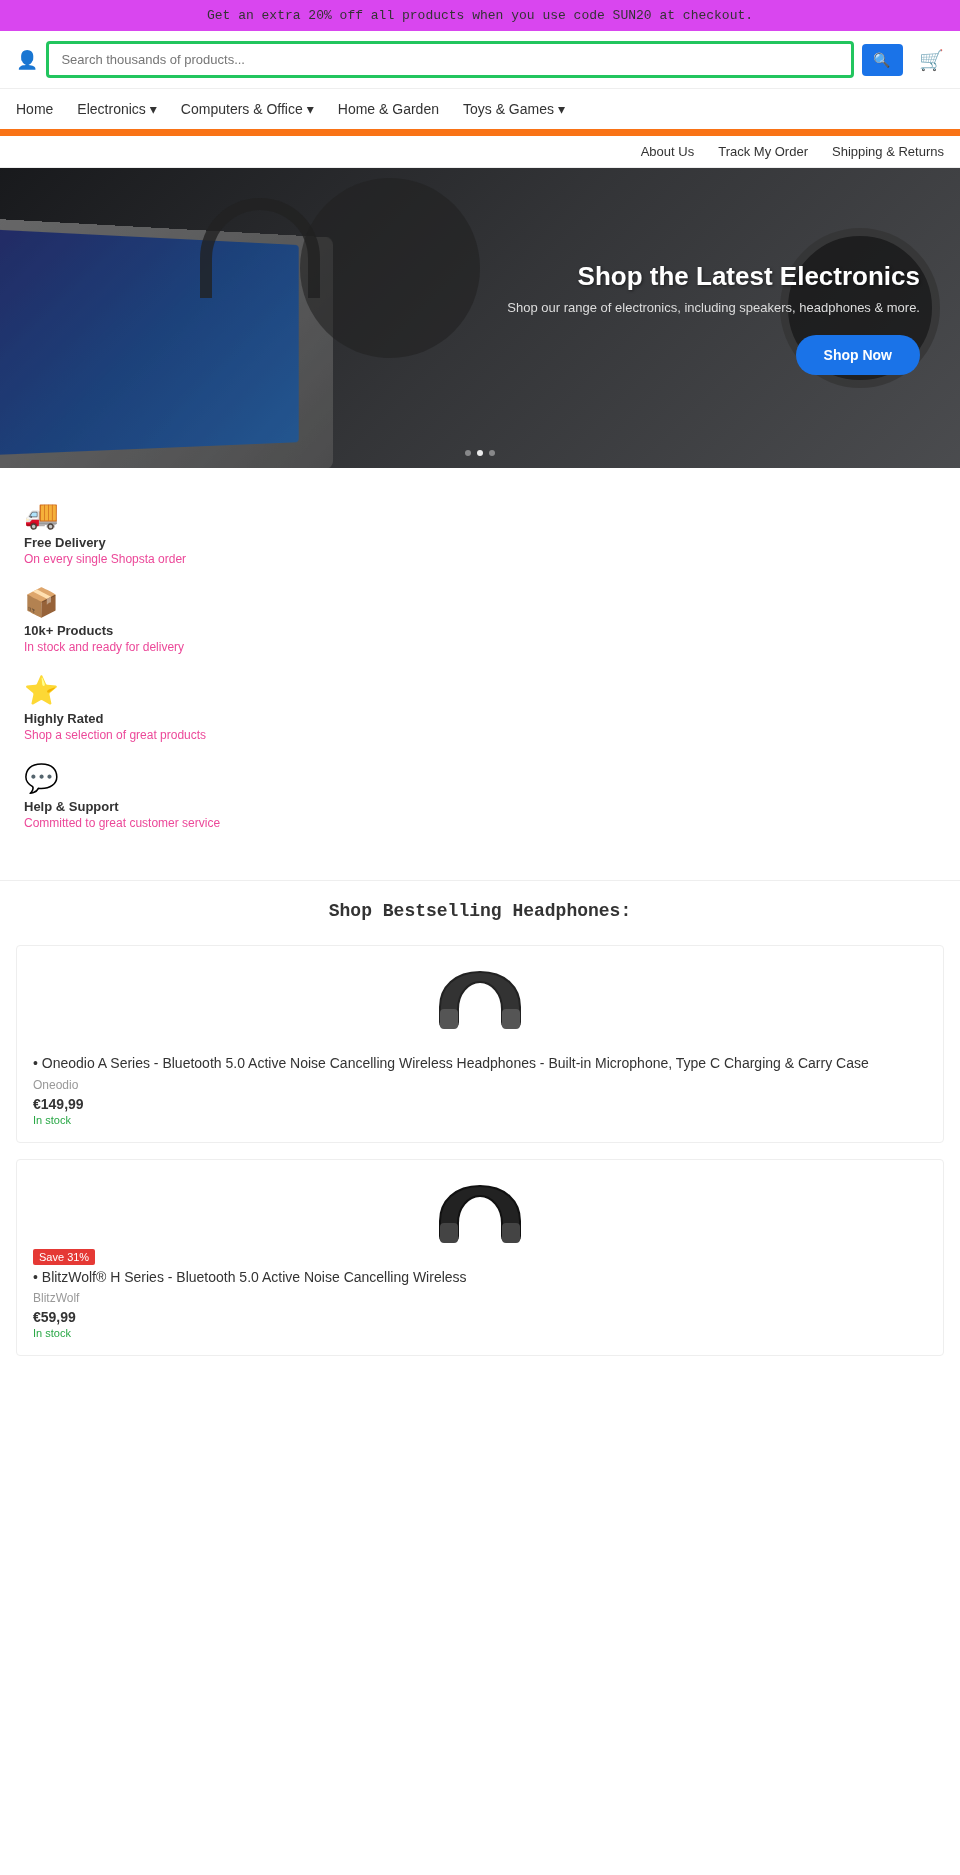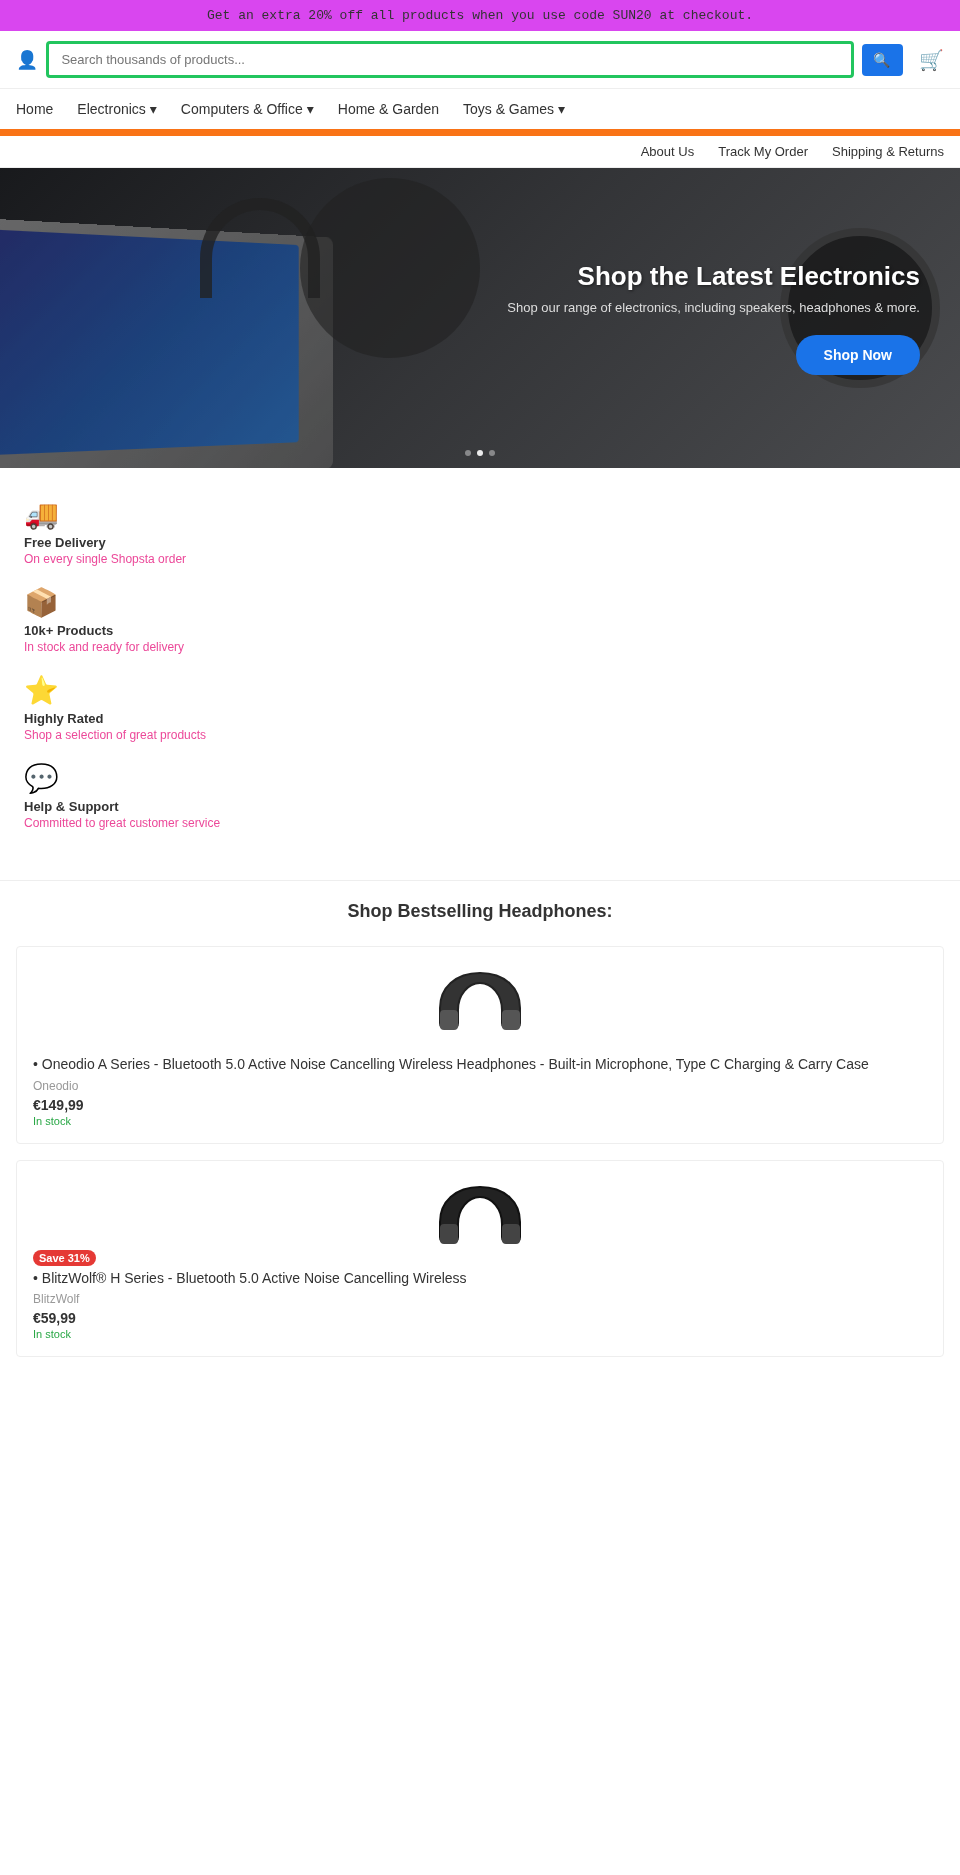--- a/index.html
+++ b/index.html
@@ -247,20 +247,21 @@
     }
 
     
     .section-heading {
       text-align: center;
       font-size: 18px;
       font-weight: bold;
       color: #333;
       padding: 20px 0 16px;
       border-top: 1px solid #eee;
+      font-family: Liberation Mono, monospace;
     }
 
     
     .product-list {
       padding: 8px 16px 20px;
     }
     .product-card {
       border: 1px solid #eee;
       border-radius: 4px;
       padding: 16px;
@@ -305,23 +306,23 @@
       font-size: 11px;
       color: #28a745;
     }
     .save-badge {
       position: absolute;
       bottom: 90px;
       left: 16px;
       background: #e53935;
       color: #fff;
       font-size: 11px;
-      font-weight: bold;
+      font-weight: normal;
       padding: 2px 6px;
-      border-radius: 8px;
+      border-radius: 2px;
     }
   </style>
 </head>
 <body>
 
 <div class="top-banner">
   <span>Get an extra 20% off all products when you use code SUN20 at checkout.</span>
 </div>
 
 <div class="search-bar">

